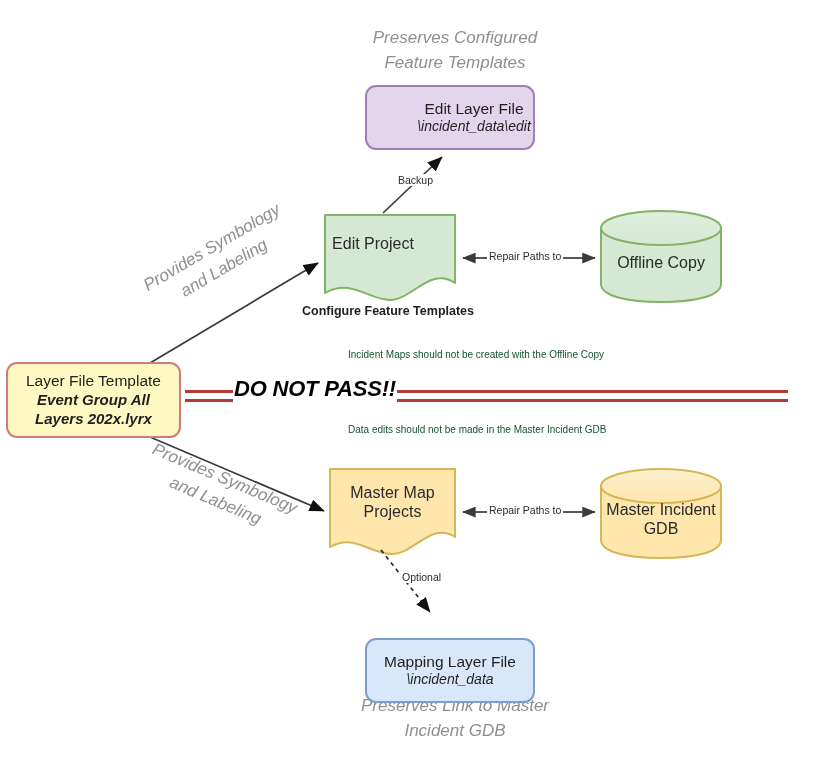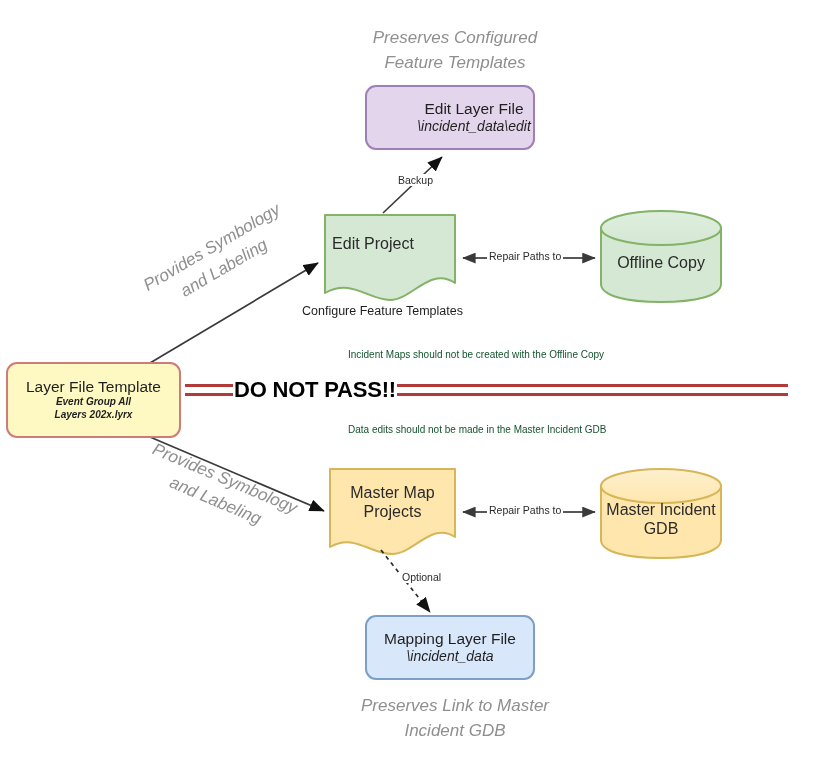--- a/index.html
+++ b/index.html
@@ -46,37 +46,38 @@
     white-space: nowrap;
   }
   .sub-line {
     font-size: 14px;
     font-weight: normal;
     font-style: italic;
     line-height: 1.2;
     white-space: nowrap;
   }
   .sub-line-small {
-    font-size: 10px;
+    font-size: 15px;
     font-weight: bold;
     font-style: italic;
     line-height: 1.28;
     white-space: nowrap;
   }
   .node-purple {
     background: #e3d6ec;
     border-color: #9f7fb5;
   }
   .node-pink {
     background: #fef9c3;
     border-color: #cf7b77;
   }
   .node-blue {
     background: #d9e7fb;
     border-color: #7c9ecd;
+    margin-top: 23px;
   }
   .doc-label {
     font-size: 16px;
     line-height: 1.2;
     color: #2a2a2a;
     white-space: nowrap;
   }
   .cyl-label {
     font-size: 16px;
     line-height: 1.2;
@@ -88,21 +89,21 @@
     font-style: italic;
     font-size: 17px;
     line-height: 1.45;
     text-align: center;
     white-space: nowrap;
   }
   .caption-bold {
     position: absolute;
     color: #1f1f1f;
     font-size: 12.5px;
-    font-weight: normal;
+    font-weight: bold;
     white-space: nowrap;
   }
   .note-text {
     position: absolute;
     color: #14532d;
     font-size: 10px;
     white-space: nowrap;
   }
   .edge-label {
     position: absolute;
@@ -117,21 +118,22 @@
     color: #8f8f8f;
     font-style: italic;
     font-size: 17px;
     line-height: 1.4;
     white-space: nowrap;
     text-align: center;
   }
   .barrier {
     position: absolute;
     display: flex;
-    align-items: center;
+    align-items: flex-end;
+    font-style: italic;
   }
   .barrier-line {
     flex: 0 0 auto;
     height: 12px;
     position: relative;
   }
   .barrier-line::before,
   .barrier-line::after {
     content: "";
     position: absolute;

